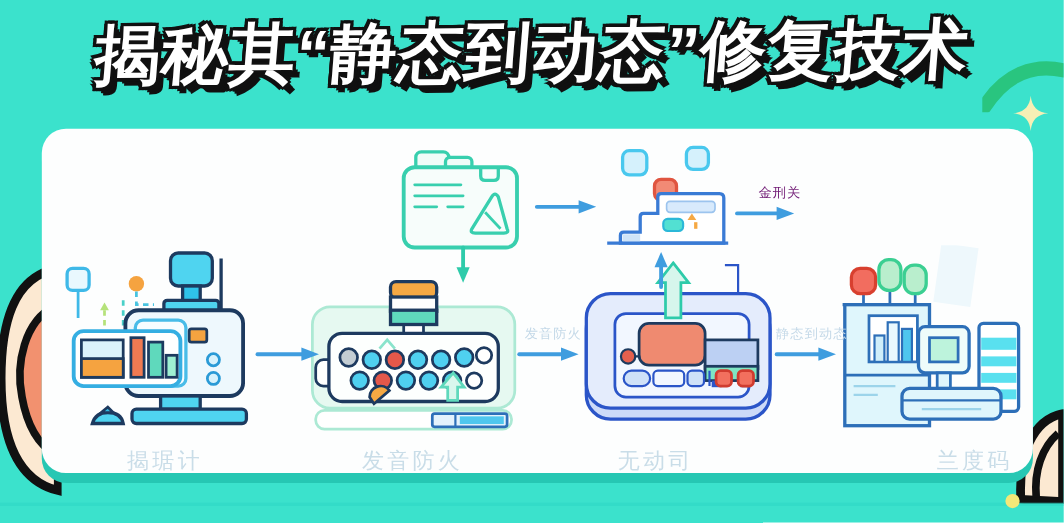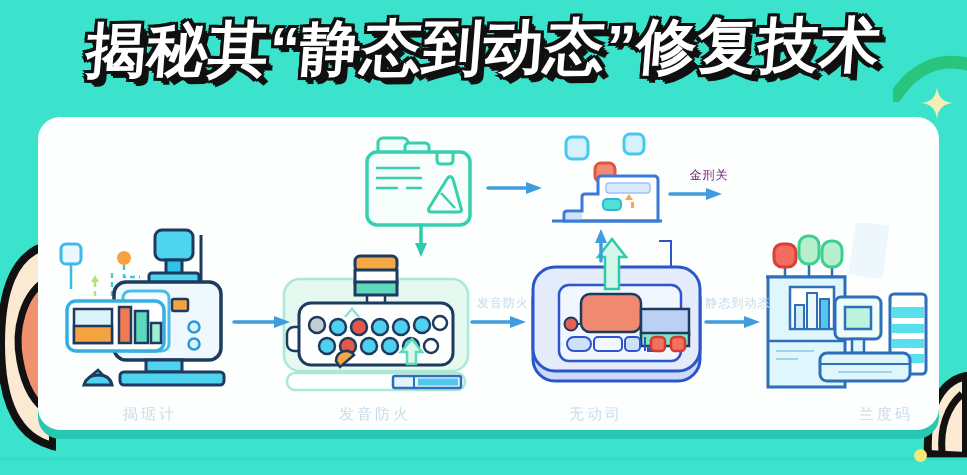--- a/index.html
+++ b/index.html
@@ -20,21 +20,21 @@
   }
   .panel{
     position:absolute;left:38px;top:117px;width:901px;height:313px;z-index:2;
     background:#fdfefe;border-radius:22px;
     box-shadow:0 9px 0 #26C7B3;
   }
   .panel *{position:absolute;}
   svg{position:absolute;display:block;}
   .stage-label{
     position:absolute;top:288px;transform:translateX(-50%);
-    color:#c9dde8;font-size:15px;letter-spacing:3px;white-space:nowrap;font-family:Liberation Mono, monospace;
+    color:#c9dde8;font-size:20px;letter-spacing:3px;white-space:nowrap;font-family:Liberation Mono, monospace;
   }
   .cap{
     position:absolute;transform:translateX(-50%);
     color:#c4d9e8;font-size:12px;letter-spacing:1px;white-space:nowrap;
   }
   .cap.teal{color:#701a75;margin-left:19px;}
   .arr line{stroke:#3f9ddf;stroke-width:3.5;stroke-linecap:round;}
   .arr polygon{fill:#3f9ddf;}
   .arr.teal line{stroke:#2ecbaa;}
   .arr.teal polygon{fill:#2ecbaa;}

